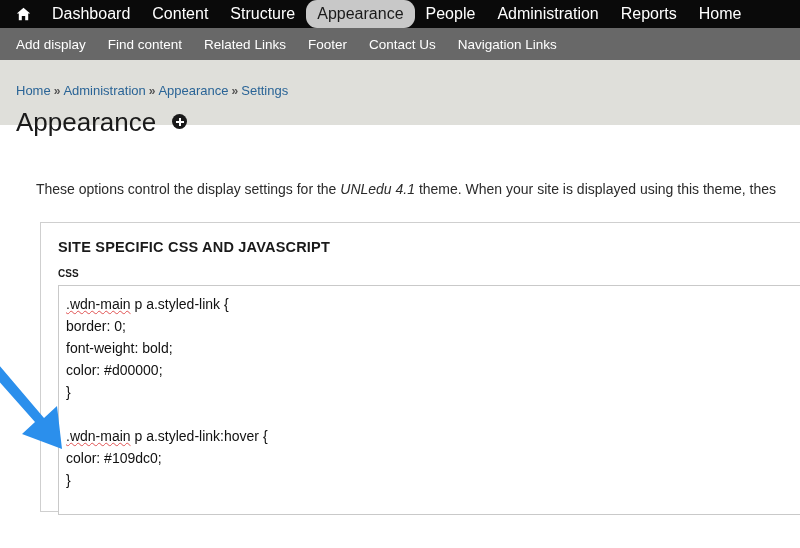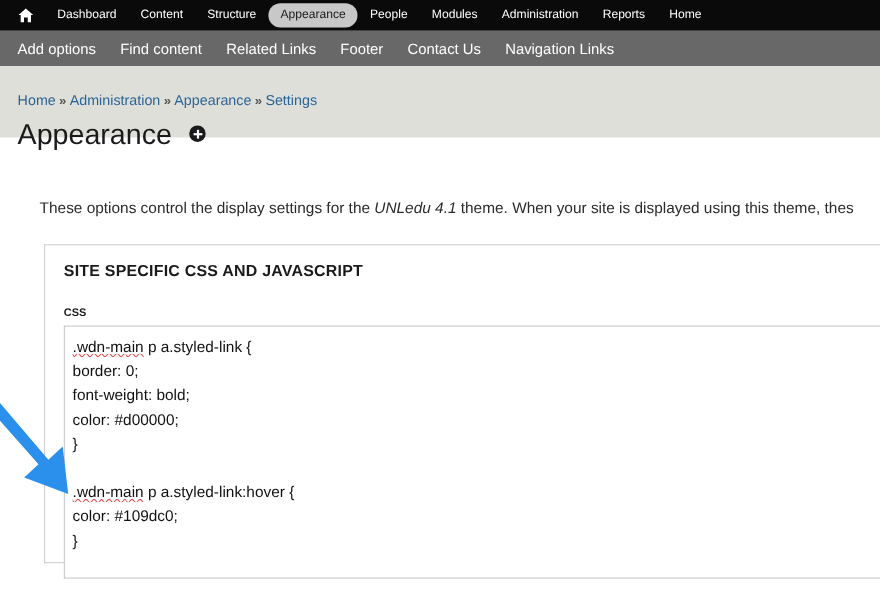--- a/index.html
+++ b/index.html
@@ -29,21 +29,21 @@
     font-size: 14px;
     line-height: 1;
     padding: 0 10px 0 2px;
     display: flex;
     align-items: center;
     cursor: pointer;
   }
   .toolbar-home svg { display: block; }
   .toolbar-item {
     color: #ffffff;
-    font-size: 11px;
+    font-size: 16px;
     padding: 4px 11px;
     border-radius: 11px;
     white-space: nowrap;
     cursor: pointer;
     line-height: 1.2;
   }
   .toolbar-item.active {
     background: #c8c8c8;
     color: #1a1a1a;
   }
@@ -146,21 +146,21 @@
     background: #ffffff;
     padding: 16px 0 0 17px;
     height: 290px;
     box-sizing: border-box;
   }
   .panel-title {
     font-size: 14.5px;
     font-weight: bold;
     color: #1a1a1a;
     letter-spacing: 0.2px;
-    margin: 0 0 24px 0;
+    margin: 0 0 13px 0;
   }
   .field-label {
     font-size: 10px;
     font-weight: bold;
     color: #1a1a1a;
     margin: 0 0 6px 0;
   }
   .code-area {
     border: 1px solid #c9c9c9;
     border-right: none;
@@ -200,28 +200,27 @@
   <div class="toolbar-home">
     <svg width="15" height="14" viewBox="0 0 15 14" aria-hidden="true">
       <path d="M7.5 0.7 L14.2 6.6 L12.2 6.6 L12.2 13.3 L9.2 13.3 L9.2 8.9 L5.8 8.9 L5.8 13.3 L2.8 13.3 L2.8 6.6 L0.8 6.6 Z" fill="#ffffff"></path>
     </svg>
   </div>
   <div class="toolbar-item">Dashboard</div>
   <div class="toolbar-item">Content</div>
   <div class="toolbar-item">Structure</div>
   <div class="toolbar-item active">Appearance</div>
   <div class="toolbar-item">People</div>
-  <div class="toolbar-item">Modules</div>
   <div class="toolbar-item">Administration</div>
   <div class="toolbar-item">Reports</div>
   <div class="toolbar-item">Home</div>
 </div>
 
 <div class="shortcutbar">
-  <div class="shortcut-item">Add options</div>
+  <div class="shortcut-item">Add display</div>
   <div class="shortcut-item">Find content</div>
   <div class="shortcut-item">Related Links</div>
   <div class="shortcut-item">Footer</div>
   <div class="shortcut-item">Contact Us</div>
   <div class="shortcut-item">Navigation Links</div>
 </div>
 
 <div class="pagehead">
   <div class="breadcrumb">
     <a>Home</a><span class="sep">»</span><a>Administration</a><span class="sep">»</span><a>Appearance</a><span class="sep">»</span><a>Settings</a>

